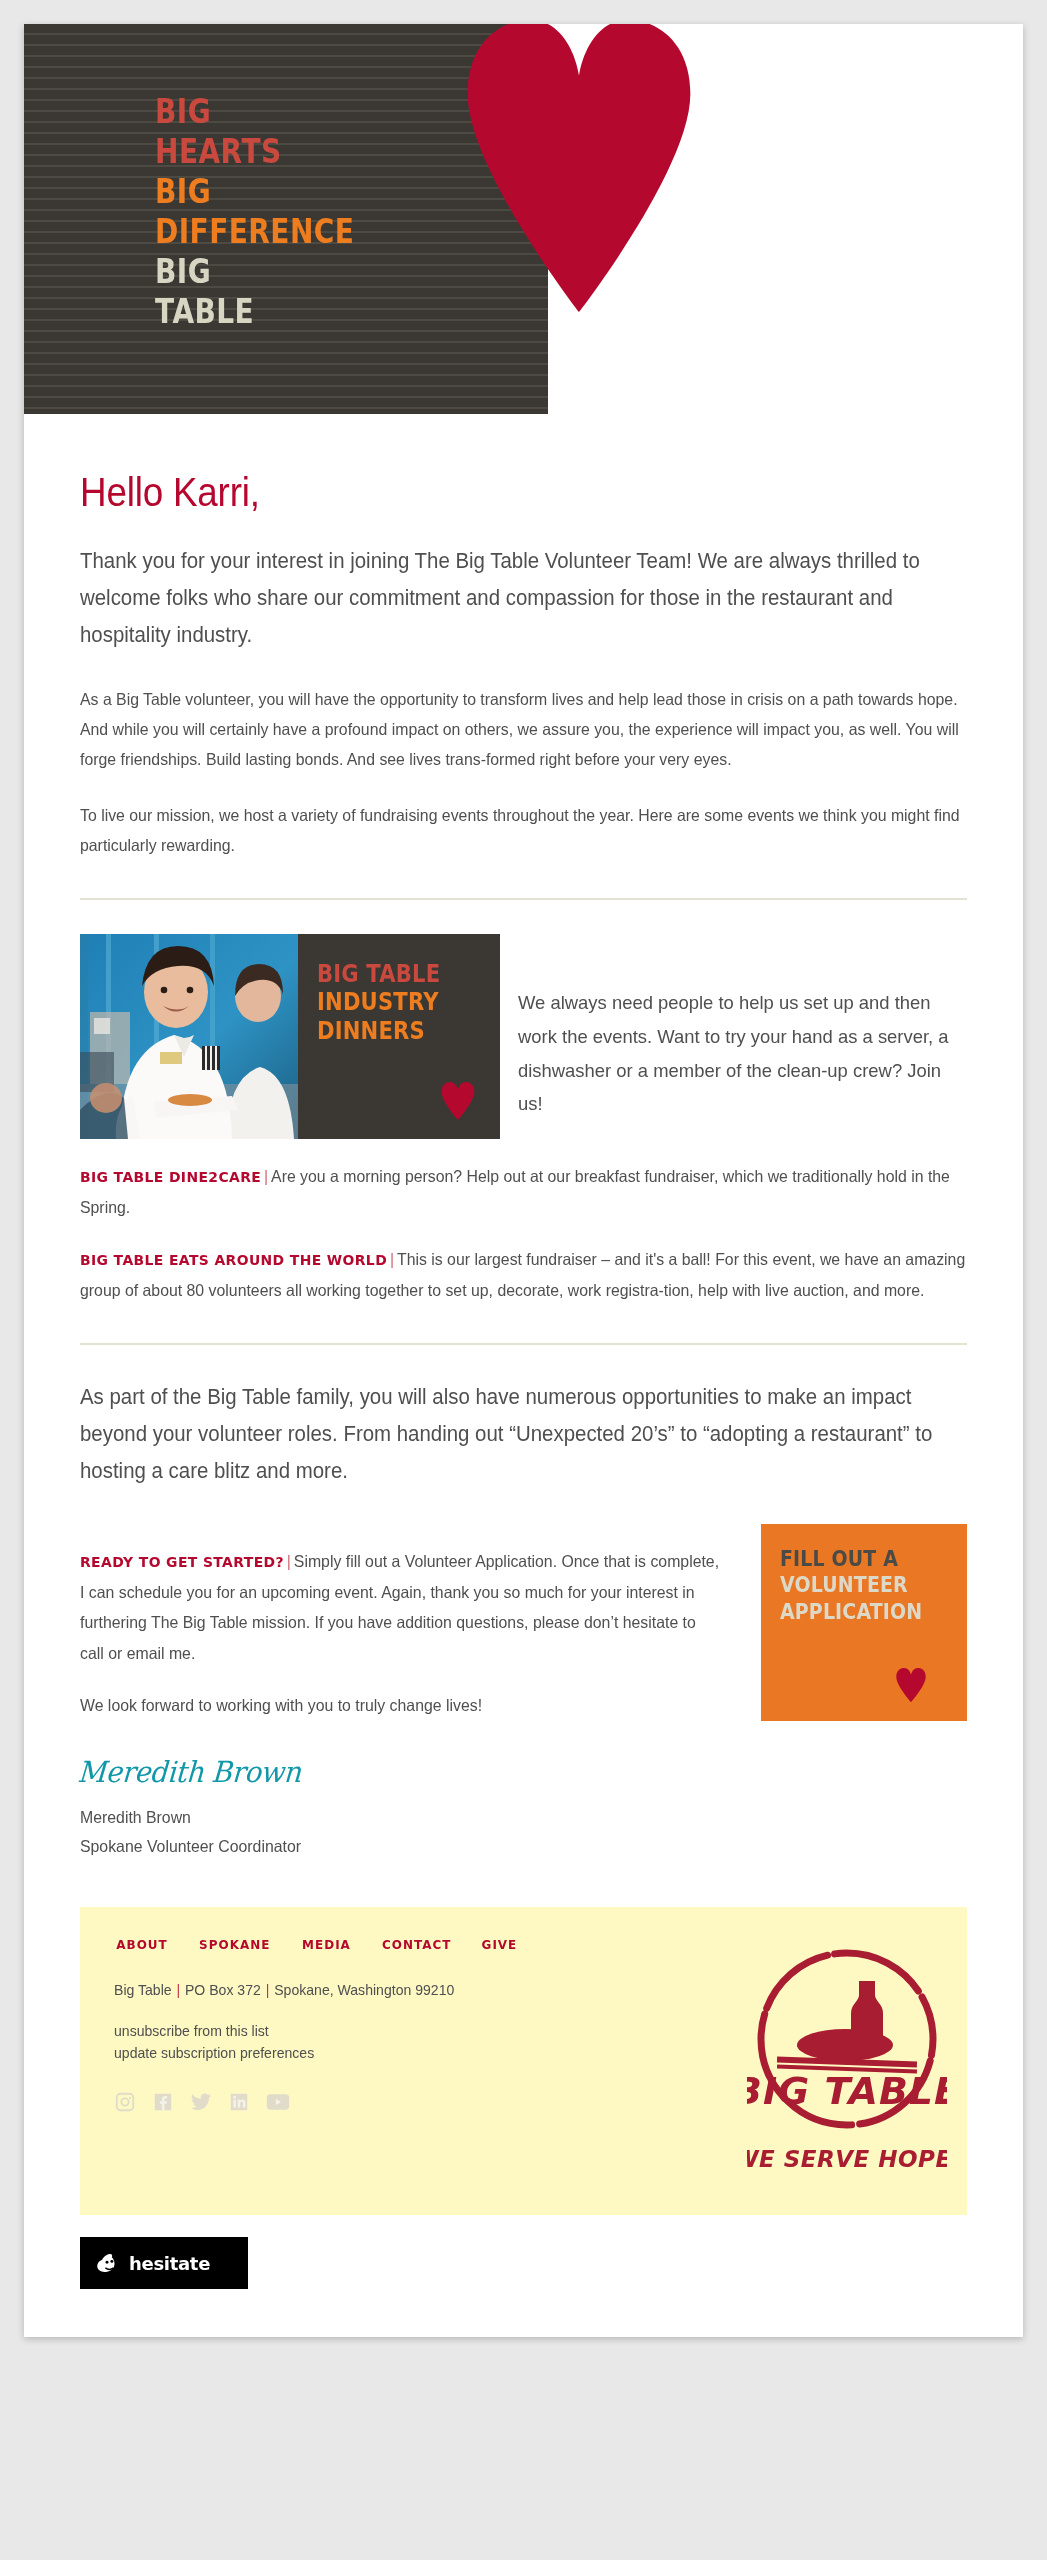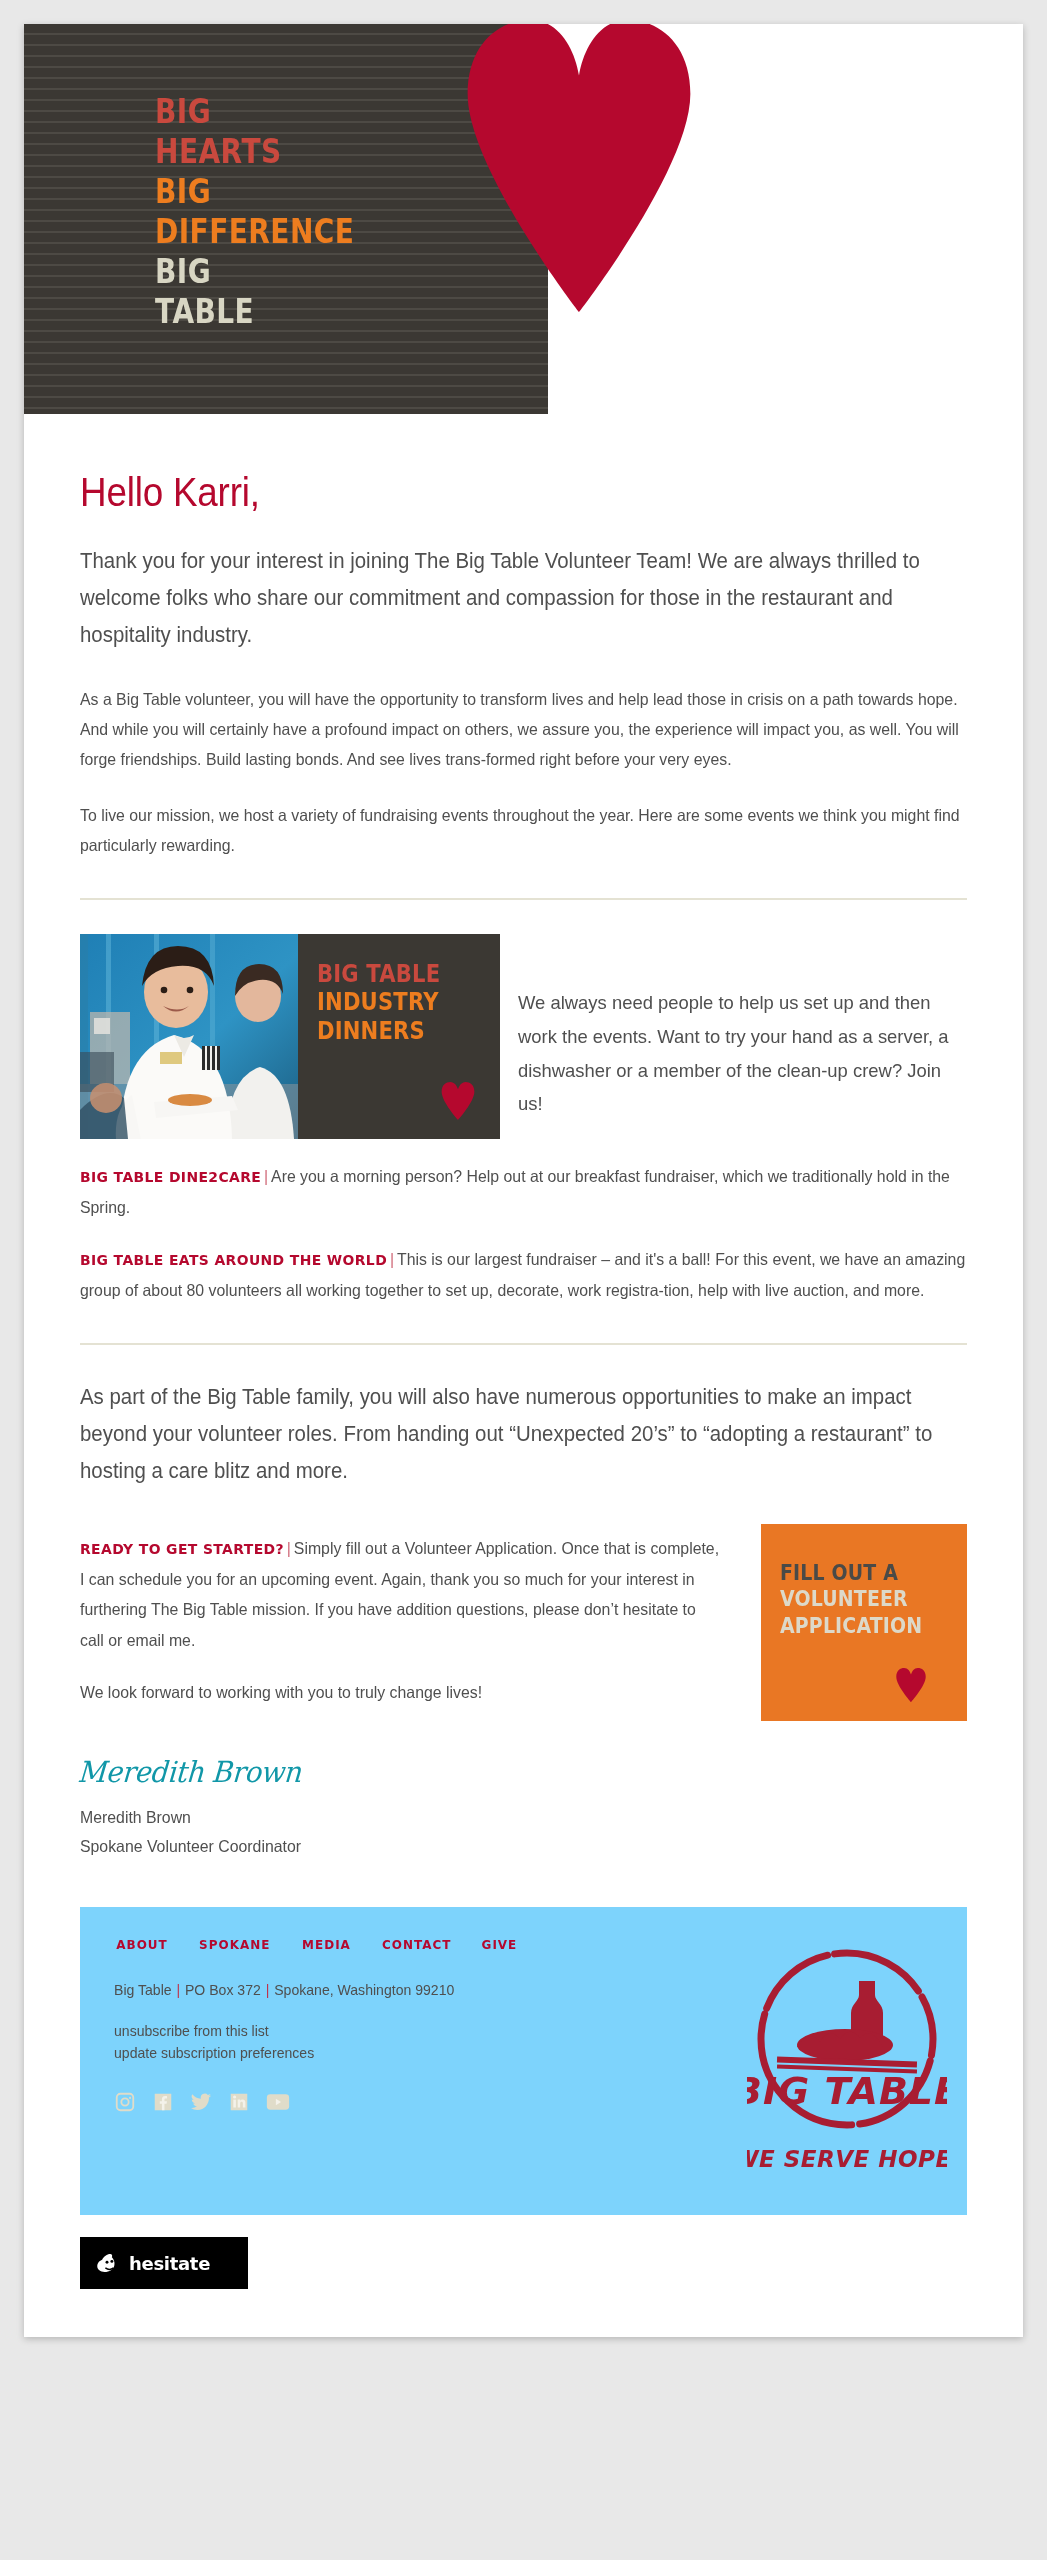--- a/index.html
+++ b/index.html
@@ -211,28 +211,28 @@
   .event-name {
     color: #b5082e;
     font-family: "DejaVu Sans", sans-serif;
     font-weight: bold;
     font-size: 14.5px;
     letter-spacing: 0.4px;
   }
   .pipe { color: #d16b7a; padding: 0 3px; }
 
   
-  .cta-row { display: flex; align-items: center; gap: 38px; margin-top: 20px; }
+  .cta-row { display: flex; align-items: flex-end; gap: 38px; margin-top: 20px; }
   .cta-left { flex: 1; }
   .cta-box {
     width: 206px;
     height: 197px;
     flex-shrink: 0;
     background: #e97724;
-    padding: 36px 0 0 19px;
+    padding: 22px 0 0 19px;
     position: relative;
     margin-top: 4px;
   }
   .cta-box .ln {
     font-family: "DejaVu Sans", sans-serif;
     font-weight: bold;
     font-size: 22px;
     line-height: 1.2;
     letter-spacing: 0.2px;
     transform: scaleX(0.86);
@@ -264,21 +264,21 @@
     font-size: 16.5px;
     line-height: 1.76;
     color: #4f4f4f;
     transform: scaleX(0.96);
     transform-origin: left;
   }
 
   
   .footer {
     margin: 46px 56px 0 56px;
-    background: #7dd3fc;
+    background: #fef9c3;
     padding: 30px 20px 28px 34px;
     display: flex;
     justify-content: space-between;
     align-items: flex-start;
   }
   .footer-left { flex: 1; }
   .foot-nav { display: flex; gap: 26px; margin-bottom: 30px; }
   .foot-nav a {
     color: #b5082e;
     font-family: "DejaVu Sans", sans-serif;

